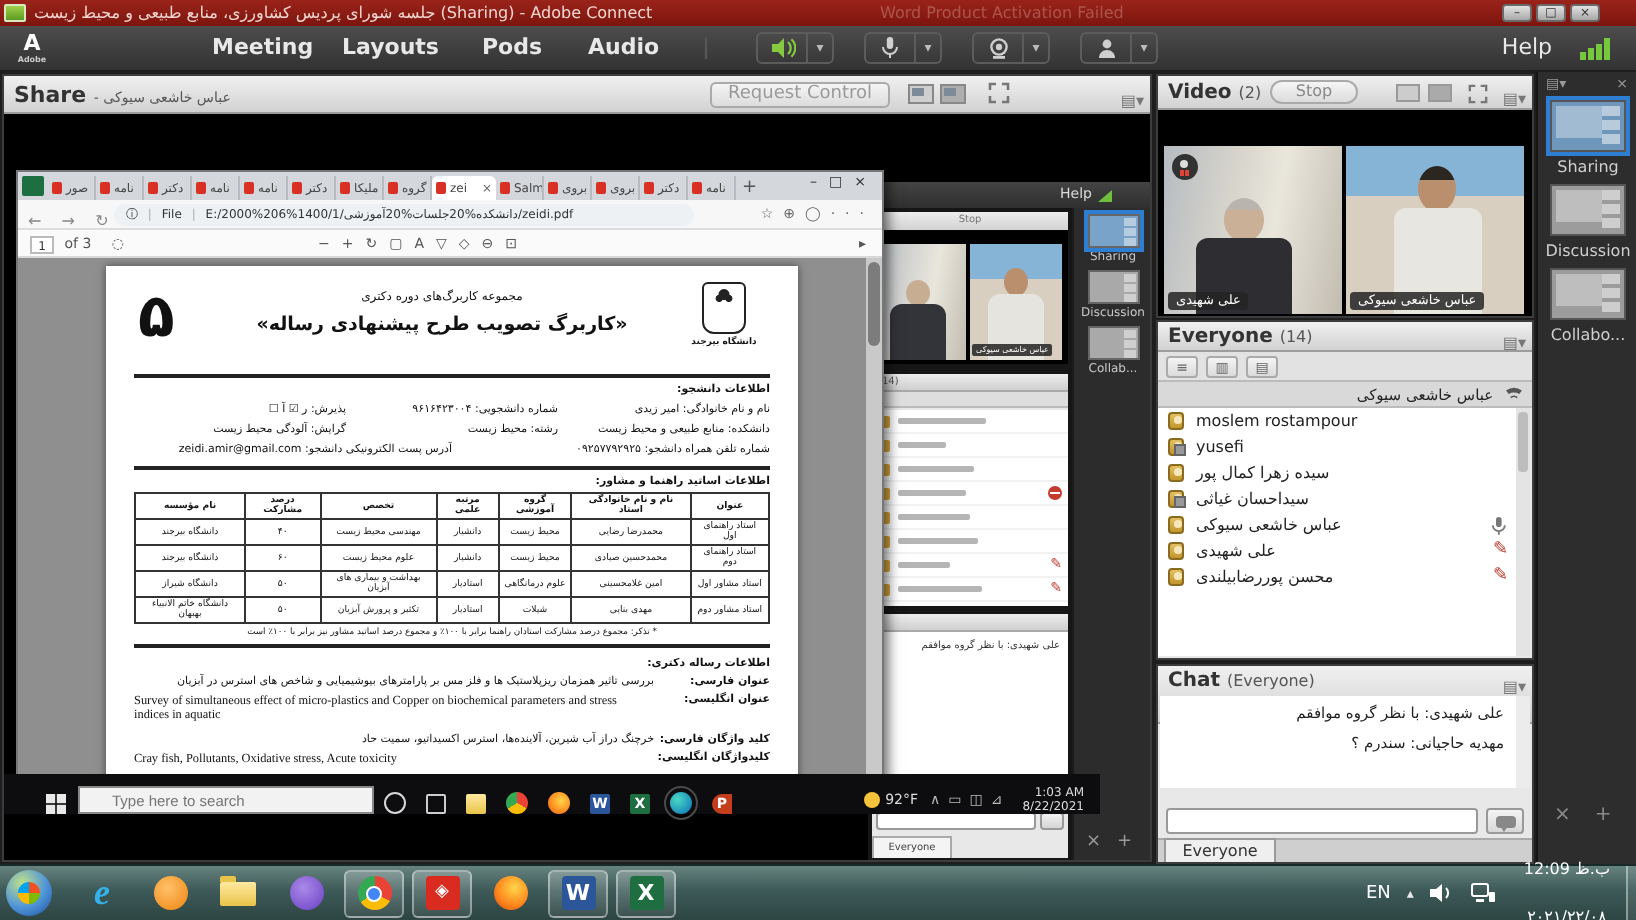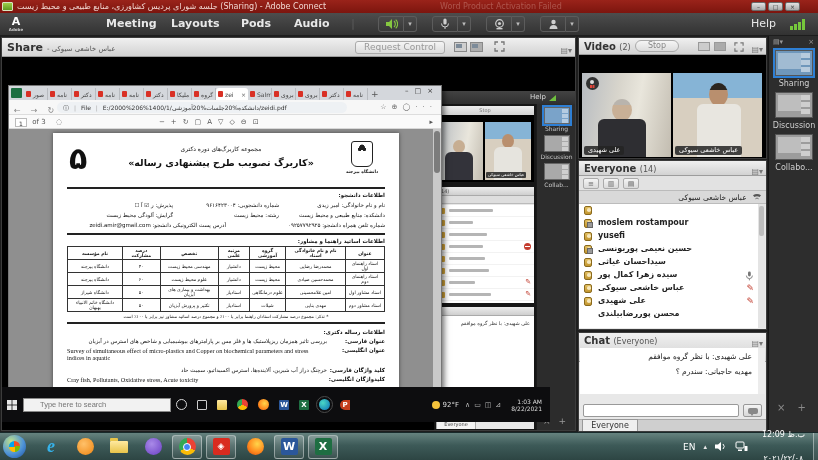--- a/index.html
+++ b/index.html
@@ -123,21 +123,21 @@
   #thesisblock{border-top:2px solid #222;padding-top:2px;}
   .trow{display:flex;margin-top:3px;}
   .trow .lb{flex:none;width:58px;font-weight:bold;white-space:nowrap;}
   .trow .vl{flex:1;}
   .trow .en{direction:ltr;text-align:left;font-family:"Liberation Serif","DejaVu Serif",serif;font-size:6.2px;}
   #aspectrow{display:flex;margin-top:6px;}
   #aspectrow .lb{flex:none;width:58px;font-weight:bold;}
   #aspectrow span.op{flex:1;text-align:center;font-size:5.5px;}
 
   
-  #w10bar{left:0;top:330px;width:548px;height:35px;background:#0d0d0f;display:flex;align-items:center;}
+  #w10bar{left:0;top:330px;width:548px;height:20px;background:#0d0d0f;display:flex;align-items:flex-end;padding-left:16px;}
   #w10start{width:10px;height:10px;margin:0 6px 0 5px;flex:none;}
   #w10search{width:148px;height:14px;background:#f2f2f2;border:1px solid #888;font-size:7.5px;color:#555;padding:0 4px 0 16px;flex:none;position:relative;}
   .w10ic{width:11px;height:11px;border-radius:50%;margin:0 5px;flex:none;}
   .w10sq{width:10px;height:10px;border-radius:1px;margin:0 5px;flex:none;color:#fff;font-size:7px;line-height:10px;text-align:center;font-weight:bold;}
   .w10act{outline:1px solid #4a4a4a;outline-offset:2px;background-color:#222;}
   #w10right{margin-left:auto;display:flex;align-items:center;color:#ddd;font-size:7px;}
   #w10right .sun{width:8px;height:8px;border-radius:50%;background:#f5c33b;margin-right:3px;}
   #w10right .tray{letter-spacing:4px;margin:0 6px;color:#bbb;}
   #w10clock{text-align:right;font-size:6px;line-height:7px;margin-right:8px;}
 
@@ -161,21 +161,21 @@
   #atttool{position:absolute;left:0;top:15px;right:0;height:15px;background:#e2e2e2;border-bottom:1px solid #bbb;}
   .attbtn{position:absolute;top:2px;width:16px;height:11px;background:linear-gradient(#f4f4f4,#dadada);border:1px solid #aaa;border-radius:2px;font-size:7px;line-height:10px;text-align:center;color:#666;}
   #speakerrow{position:absolute;left:0;top:30px;right:0;height:13px;background:#d9d9d9;border-bottom:1px solid #bcbcbc;direction:rtl;font-size:7.5px;color:#222;line-height:13px;padding:0 4px;}
   #attlist{position:absolute;left:0;top:43px;right:8px;bottom:1px;background:#fff;overflow:hidden;}
   #attsb{position:absolute;right:1px;top:43px;width:7px;bottom:1px;background:#e4e4e4;}
   #attsb i{position:absolute;left:1px;top:2px;width:5px;height:30px;background:#bdbdbd;border-radius:2px;}
   .arow{position:relative;height:13px;}
   .p-ic{position:absolute;left:5px;top:2px;width:8px;height:9px;background:linear-gradient(#e3c063,#c2952e);border:1px solid #8a6a1d;border-radius:2px;}
   .p-ic::before{content:"";position:absolute;left:1.5px;top:1px;width:4px;height:3.5px;border-radius:50%;background:#f6e7bb;}
   .p-ic.bdg::after{content:"";position:absolute;right:-2px;bottom:-1px;width:4px;height:4px;background:#999;border:1px solid #666;}
-  .aname{position:absolute;left:19px;top:12px;font-size:8px;line-height:13px;color:#222;white-space:nowrap;font-weight:bold;}
+  .aname{position:absolute;left:19px;top:0;font-size:8px;line-height:13px;color:#222;white-space:nowrap;}
   .ast{position:absolute;right:4px;top:2px;}
   .blockic{width:9px;height:9px;border-radius:50%;background:#c43c2e;position:relative;}
   .blockic::after{content:"";position:absolute;left:1.5px;top:3.5px;width:6px;height:2px;background:#fff;border-radius:1px;}
   .penic{color:#c0392b;font-size:9px;line-height:9px;}
 
   
   #chatpod{left:578px;top:332px;width:189px;height:100px;background:#e8e8e8;}
   #chathead{height:29px;line-height:15px;}
   #chatbody{position:absolute;left:1px;top:15px;right:8px;height:46px;background:#fff;direction:rtl;font-size:7.5px;color:#222;padding:4px 6px;}
   #chatbody div{margin-bottom:6px;white-space:nowrap;overflow:hidden;}
@@ -663,27 +663,23 @@
       <div class="arow">
           <span class="p-ic"></span>
           <span class="aname">moslem rostampour</span>
         </div>
       <div class="arow">
           <span class="p-ic bdg"></span>
           <span class="aname">yusefi</span>
         </div>
       <div class="arow">
           <span class="p-ic"></span>
-          <span class="aname">حسین نعیمی پوریونسی</span>
+          <span class="aname">سیده زهرا کمال پور</span>
         </div>
       <div class="arow"><span class="p-ic bdg"></span><span class="aname">سیداحسان غیاثی</span><span class="ast blockic"></span></div>
-      <div class="arow">
-          <span class="p-ic"></span>
-          <span class="aname">سیده زهرا کمال پور</span>
-        </div>
       <div class="arow">
           <span class="p-ic"></span>
           <span class="aname">عباس خاشعی سیوکی</span>
         <span class="ast">
             <svg width="9" height="10" viewBox="0 0 9 10">
               <rect x="3" y="0.5" width="2.8" height="5" rx="1.4" fill="#777"></rect>
               <path d="M1.4 4.6a3 3 0 0 0 6 0" stroke="#777" stroke-width="0.9" fill="none"></path>
               <line x1="4.4" y1="7.8" x2="4.4" y2="9.4" stroke="#777" stroke-width="0.9"></line>
             </svg>
           </span>

